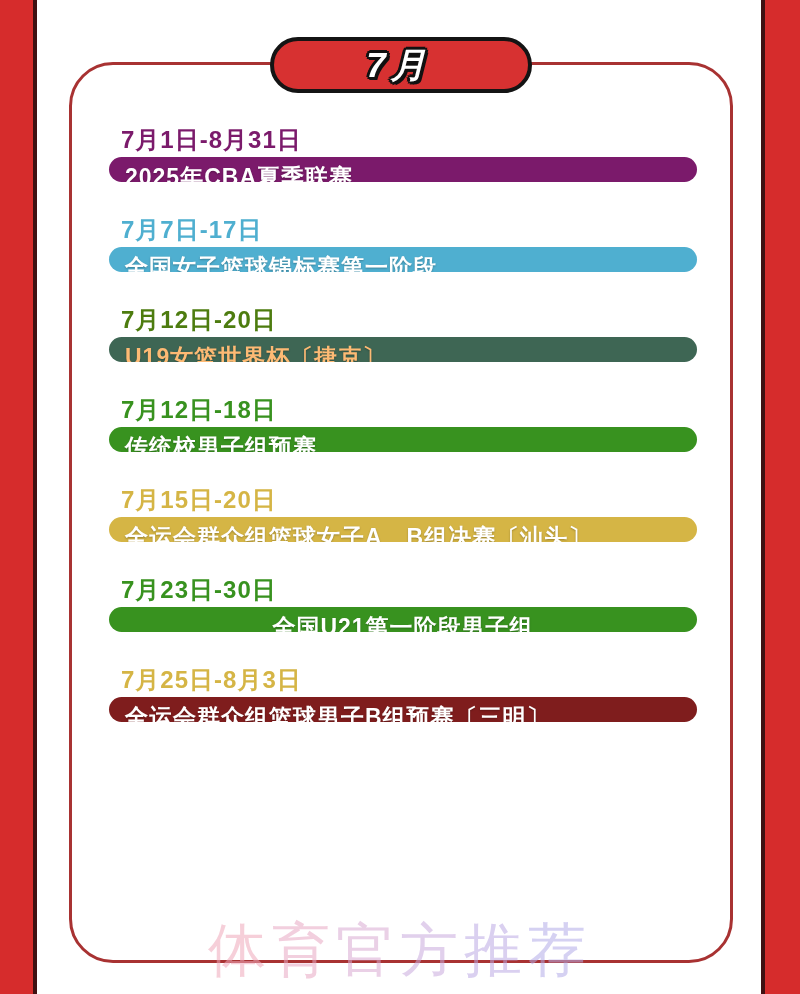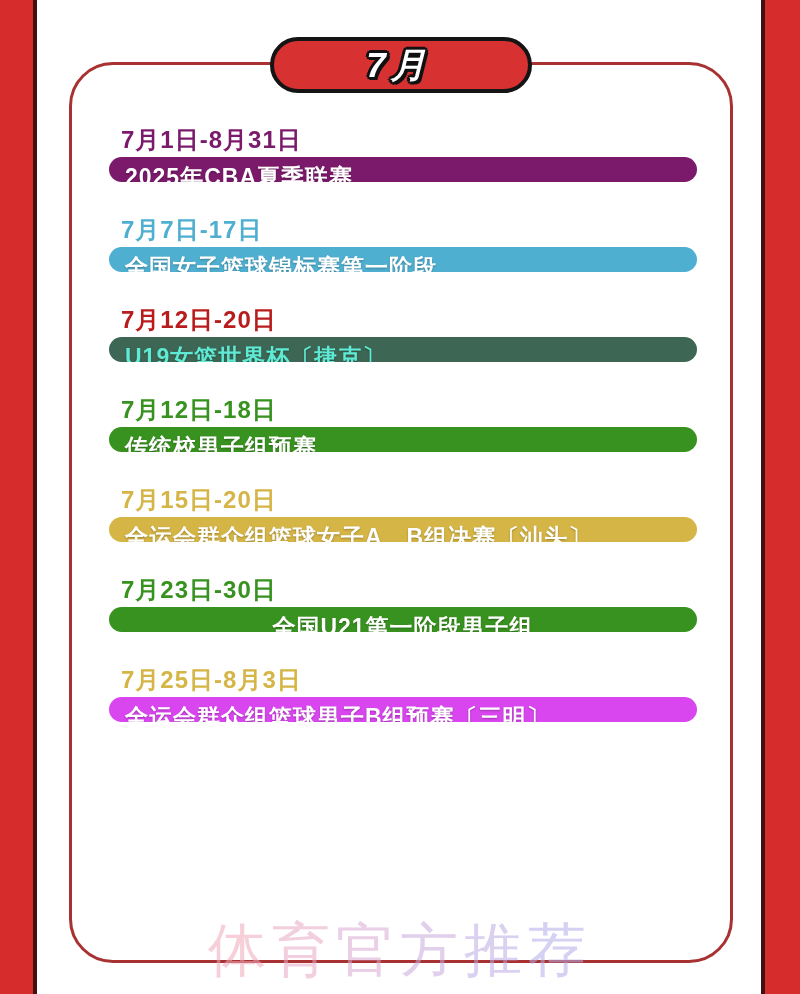--- a/index.html
+++ b/index.html
@@ -109,41 +109,41 @@
     <div class="event-date" style="color: rgb(123, 26, 107);">7月1日-8月31日</div>
     <div class="event-bar" style="background: rgb(123, 26, 107); color: rgb(255, 255, 255);">2025年CBA夏季联赛</div>
   </div>
 
   <div class="event">
     <div class="event-date" style="color: rgb(79, 175, 208);">7月7日-17日</div>
     <div class="event-bar" style="background: rgb(79, 175, 208); color: rgb(255, 255, 255);">全国女子篮球锦标赛第一阶段</div>
   </div>
 
   <div class="event">
-    <div class="event-date" style="color: #b91c1c;">7月12日-20日</div>
-    <div class="event-bar" style="background: rgb(62, 102, 84); color: #5eead4;">U19女篮世界杯〔捷克〕</div>
+    <div class="event-date" style="color: #4d7c0f;">7月12日-20日</div>
+    <div class="event-bar" style="background: rgb(62, 102, 84); color: #fdba74;">U19女篮世界杯〔捷克〕</div>
   </div>
 
   <div class="event">
     <div class="event-date" style="color: rgb(56, 146, 31);">7月12日-18日</div>
     <div class="event-bar" style="background: rgb(56, 146, 31); color: rgb(255, 255, 255);">传统校男子组预赛</div>
   </div>
 
 
   <div class="event">
     <div class="event-date" style="color: rgb(213, 181, 69);">7月15日-20日</div>
     <div class="event-bar" style="background: rgb(213, 181, 69); color: rgb(255, 255, 255);">全运会群众组篮球女子A、B组决赛〔汕头〕</div>
   </div>
 
   <div class="event">
     <div class="event-date" style="color: rgb(56, 146, 31);">7月23日-30日</div>
     <div class="event-bar" style="background: rgb(56, 146, 31); color: rgb(255, 255, 255); text-align: center;">全国U21第一阶段男子组</div>
   </div>
 
   <div class="event">
     <div class="event-date" style="color: rgb(213, 181, 69);">7月25日-8月3日</div>
-    <div class="event-bar" style="background: #d946ef; color: rgb(255, 255, 255);">全运会群众组篮球男子B组预赛〔三明〕</div>
+    <div class="event-bar" style="background: #7f1d1d; color: rgb(255, 255, 255);">全运会群众组篮球男子B组预赛〔三明〕</div>
   </div>
 </div>
   </div>
 
   <div class="watermark"><span style="color: rgb(239, 169, 187);">体</span><span style="color: rgb(233, 169, 196);">育</span><span style="color: rgb(217, 171, 211);">官</span><span style="color: rgb(201, 170, 222);">方</span><span style="color: rgb(189, 170, 228);">推</span><span style="color: rgb(180, 172, 233);">荐</span></div>
 </div>
 
 </body></html>

